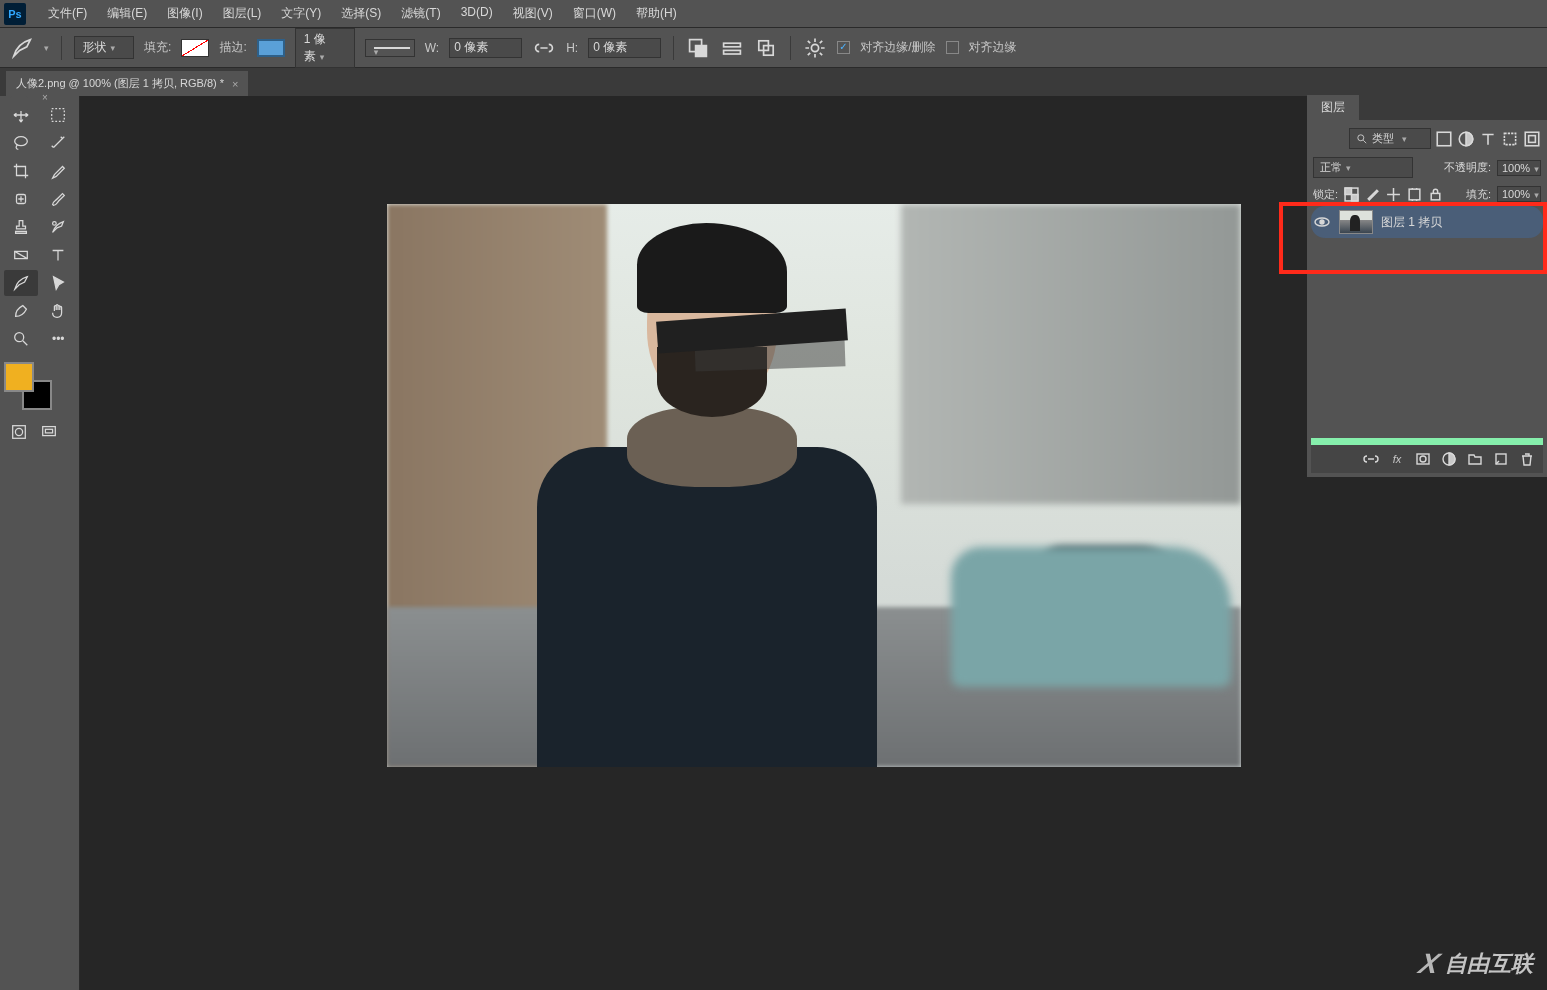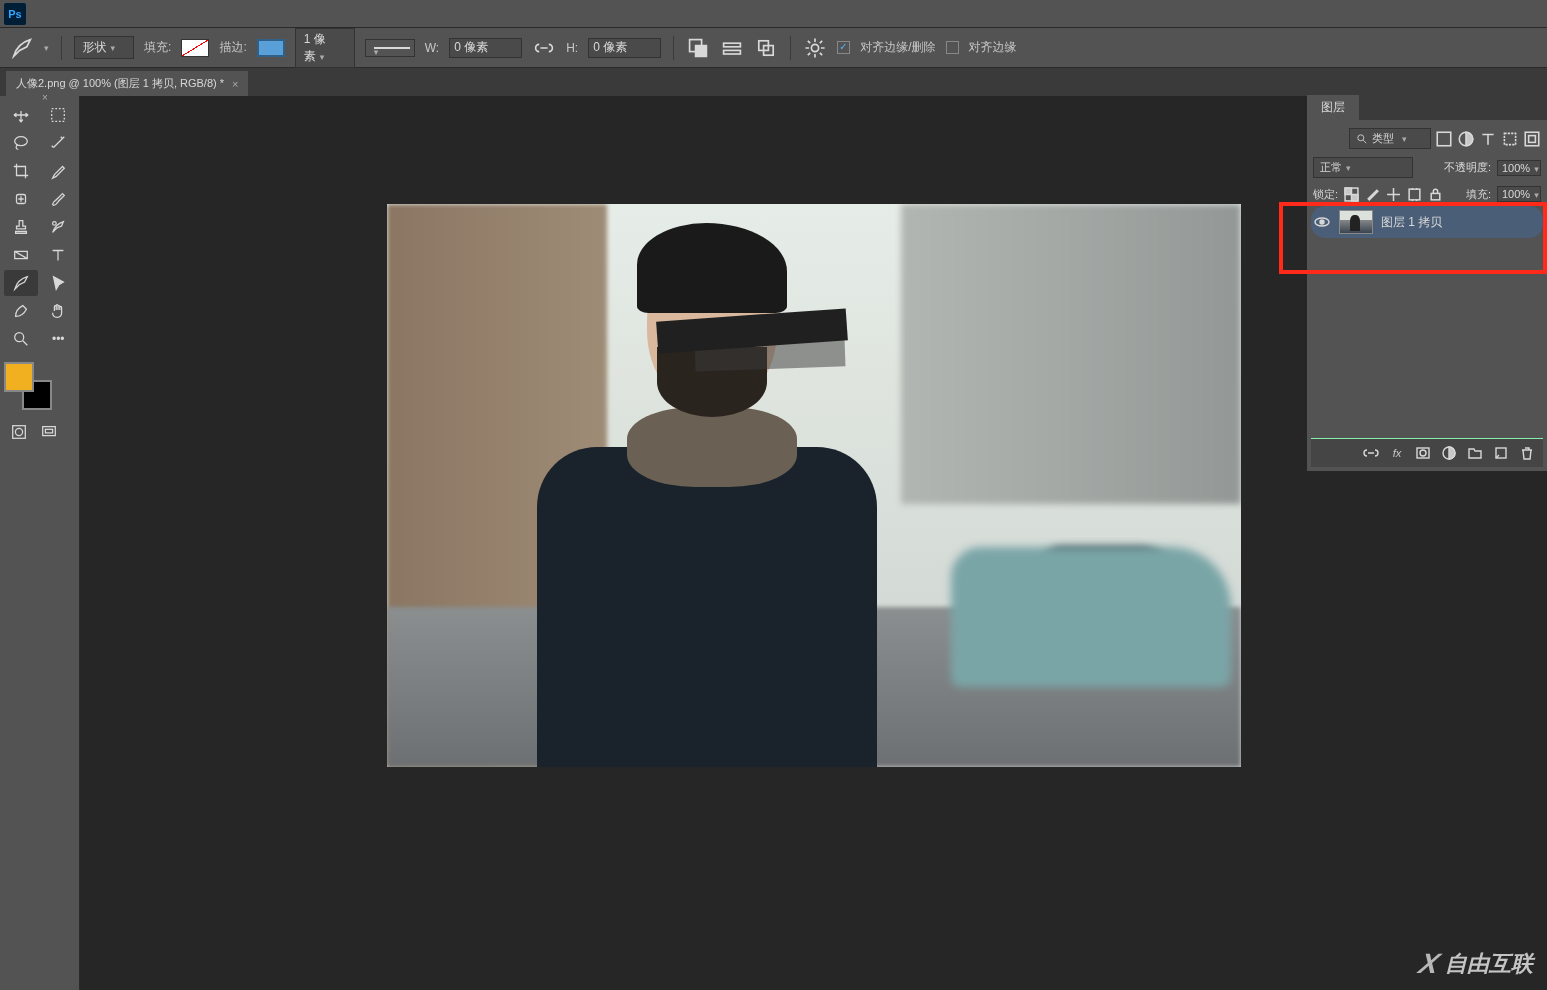--- a/index.html
+++ b/index.html
@@ -72,34 +72,47 @@
 
 .layers-list { position: relative; }
 .red-box { position: absolute; left: -32px; top: -4px; right: -4px; height: 72px; border: 4px solid #ff2a1a; z-index: 5; pointer-events: none; }
 .layer-row { display: flex; align-items: center; padding: 4px 2px; gap: 8px; border-radius: 14px; }
 .layer-row.sel { background: #4a5e78; }
 .vis-eye { width: 18px; height: 18px; display: flex; align-items: center; justify-content: center; }
 .layer-thumb { width: 34px; height: 24px; border: 1px solid #888; background: linear-gradient(to bottom, #dde1dc 40%, #888 40%, #3a4550 100%); position: relative; }
 .layer-thumb::after { content:""; position:absolute; left:10px; top:4px; width:10px; height:16px; background:#222; border-radius:40% 40% 0 0; }
 .layer-name { font-size: 12px; }
 
-.panel-footer { display: flex; justify-content: flex-end; gap: 10px; padding: 6px 8px; border-top: 1px solid #86efac; margin-top: 200px; background:#454545; }
+.panel-footer { display: flex; justify-content: flex-end; gap: 10px; padding: 6px 8px; border-top: 7px solid #86efac; margin-top: 200px; background:#454545; }
 .pf-ico { width: 16px; height: 16px; display:flex; align-items:center; justify-content:center; color:#c8c8c8; }
 
 .watermark { position: absolute; right: 14px; bottom: 10px; color: #e0e0e0; font-style: italic; font-size: 22px; font-weight: bold; display: flex; align-items: center; gap: 4px; opacity: .85; }
 .watermark .xsl { color:#d0d0d0; font-size:28px; transform: skewX(-15deg); margin-right:2px; }
 
 svg { stroke: #d8d8d8; fill: none; stroke-width: 1.4; }
 .dd::after { content:"▾"; font-size:9px; margin-left:4px; color:#aaa; }
 </style>
 </head>
 <body>
 
 <div class="menubar">
   <div class="ps-logo">Ps</div>
+  <div id="menu-items" style="display: flex;">
+      <span class="menubar-item">文件(F)</span>
+      <span class="menubar-item">编辑(E)</span>
+      <span class="menubar-item">图像(I)</span>
+      <span class="menubar-item">图层(L)</span>
+      <span class="menubar-item">文字(Y)</span>
+      <span class="menubar-item">选择(S)</span>
+      <span class="menubar-item">滤镜(T)</span>
+      <span class="menubar-item">3D(D)</span>
+      <span class="menubar-item">视图(V)</span>
+      <span class="menubar-item">窗口(W)</span>
+      <span class="menubar-item">帮助(H)</span>
+    </div>
 </div>
 
 <div class="optbar">
   <span class="opt-ico">
     <svg viewBox="0 0 20 20">
         <path d="M3 17c2-7 7-12 14-14l-3 6-6 3-5 5z"></path>
       </svg>
   </span>
     <span style="color:#aaa;font-size:9px">▾</span>
   <div class="opt-sep"></div>

